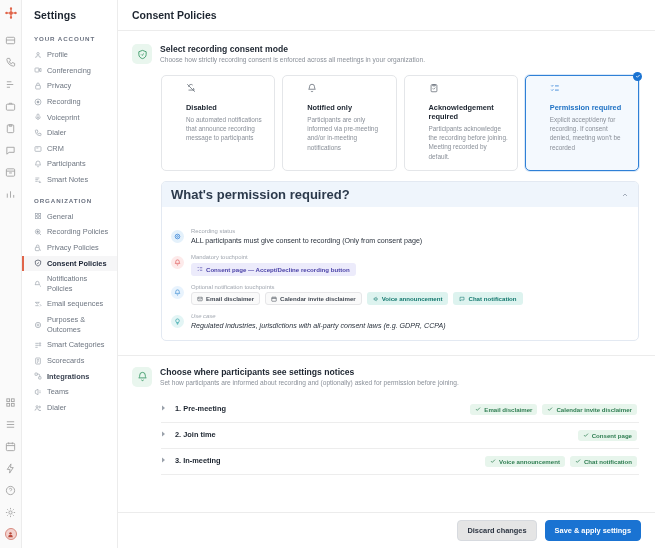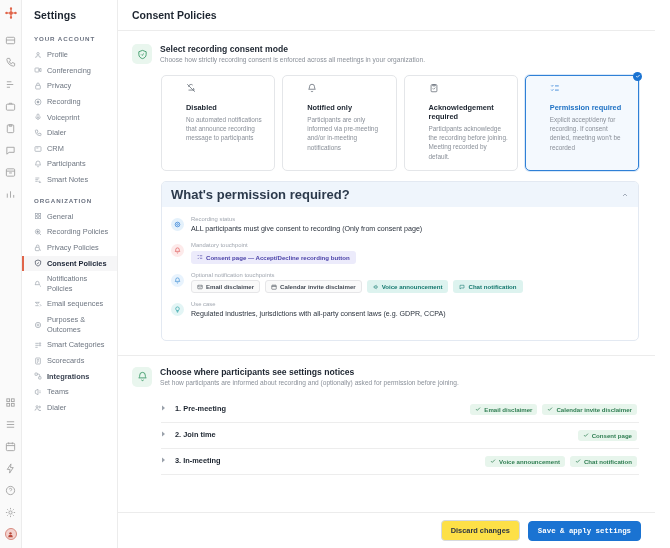--- a/index.html
+++ b/index.html
@@ -128,23 +128,23 @@
     background: #fff;
   }
   .perm-head {
     background: #eff5fc; padding: 5px 9px;
     display: flex; align-items: center; justify-content: space-between;
     cursor: pointer;
   }
   .perm-head .ph-t { font-size: 13px; font-weight: bold; color: #2c3a4c; }
   .perm-head .chev { color: #7b8798; }
   .perm-head .chev svg { width: 8px; height: 8px; display: block; }
-  .perm-body { padding: 9px 9px 8px 9px; }
+  .perm-body { padding: 21px 9px 8px 9px; }
   .prow { display: flex; gap: 7px; align-items: flex-start; margin-bottom: 8px; }
-  .prow:last-child { margin-bottom: 12px; }
+  .prow:last-child { margin-bottom: 0; font-style: italic; }
   .p-ico {
     width: 13px; height: 13px; flex: 0 0 13px; border-radius: 50%;
     display: flex; align-items: center; justify-content: center; margin-top: 2px;
   }
   .p-ico svg { width: 7px; height: 7px; display: block; }
   .p-ico.blue { background: #e4f1fb; color: #2f80d6; }
   .p-ico.red  { background: #fdeaea; color: #e05a5a; }
   .p-ico.amb  { background: #e8f3fd; color: #3f8fd4; }
   .p-ico.teal { background: #e3f5f5; color: #2ca2a6; }
   .p-lab { font-size: 5.9px; color: #a1a7b0; margin-bottom: 2.5px; }
@@ -187,23 +187,23 @@
   .footer {
     flex: 0 0 36px; height: 36px;
     border-top: 1px solid #ececec;
     display: flex; align-items: center; justify-content: flex-end;
     gap: 8px; padding-right: 14px; background: #fff;
   }
   .btn {
     font-family: "Liberation Sans", sans-serif;
     font-size: 7.4px; font-weight: bold;
     border-radius: 4px; padding: 5px 9px; cursor: pointer;
-    border: 1px solid #d7dadf; background: #fde047; color: #2d3542;
-  }
-  .btn.primary { background: #1a73d2; border-color: #1a73d2; color: #fff; font-family: Liberation Mono, monospace; }
+    border: 1px solid #d7dadf; background: #e5e5e5; color: #2d3542;
+  }
+  .btn.primary { background: #1a73d2; border-color: #1a73d2; color: #fff; }
 </style>
 </head>
 <body>
 
 <div class="app">
 
   <div class="rail">
     <div class="rail-logo">
       <svg viewBox="0 0 24 24" fill="none" stroke="#e0654a" stroke-width="2">
         <path d="M12 3v18M3 12h18" stroke-linecap="round"></path>

